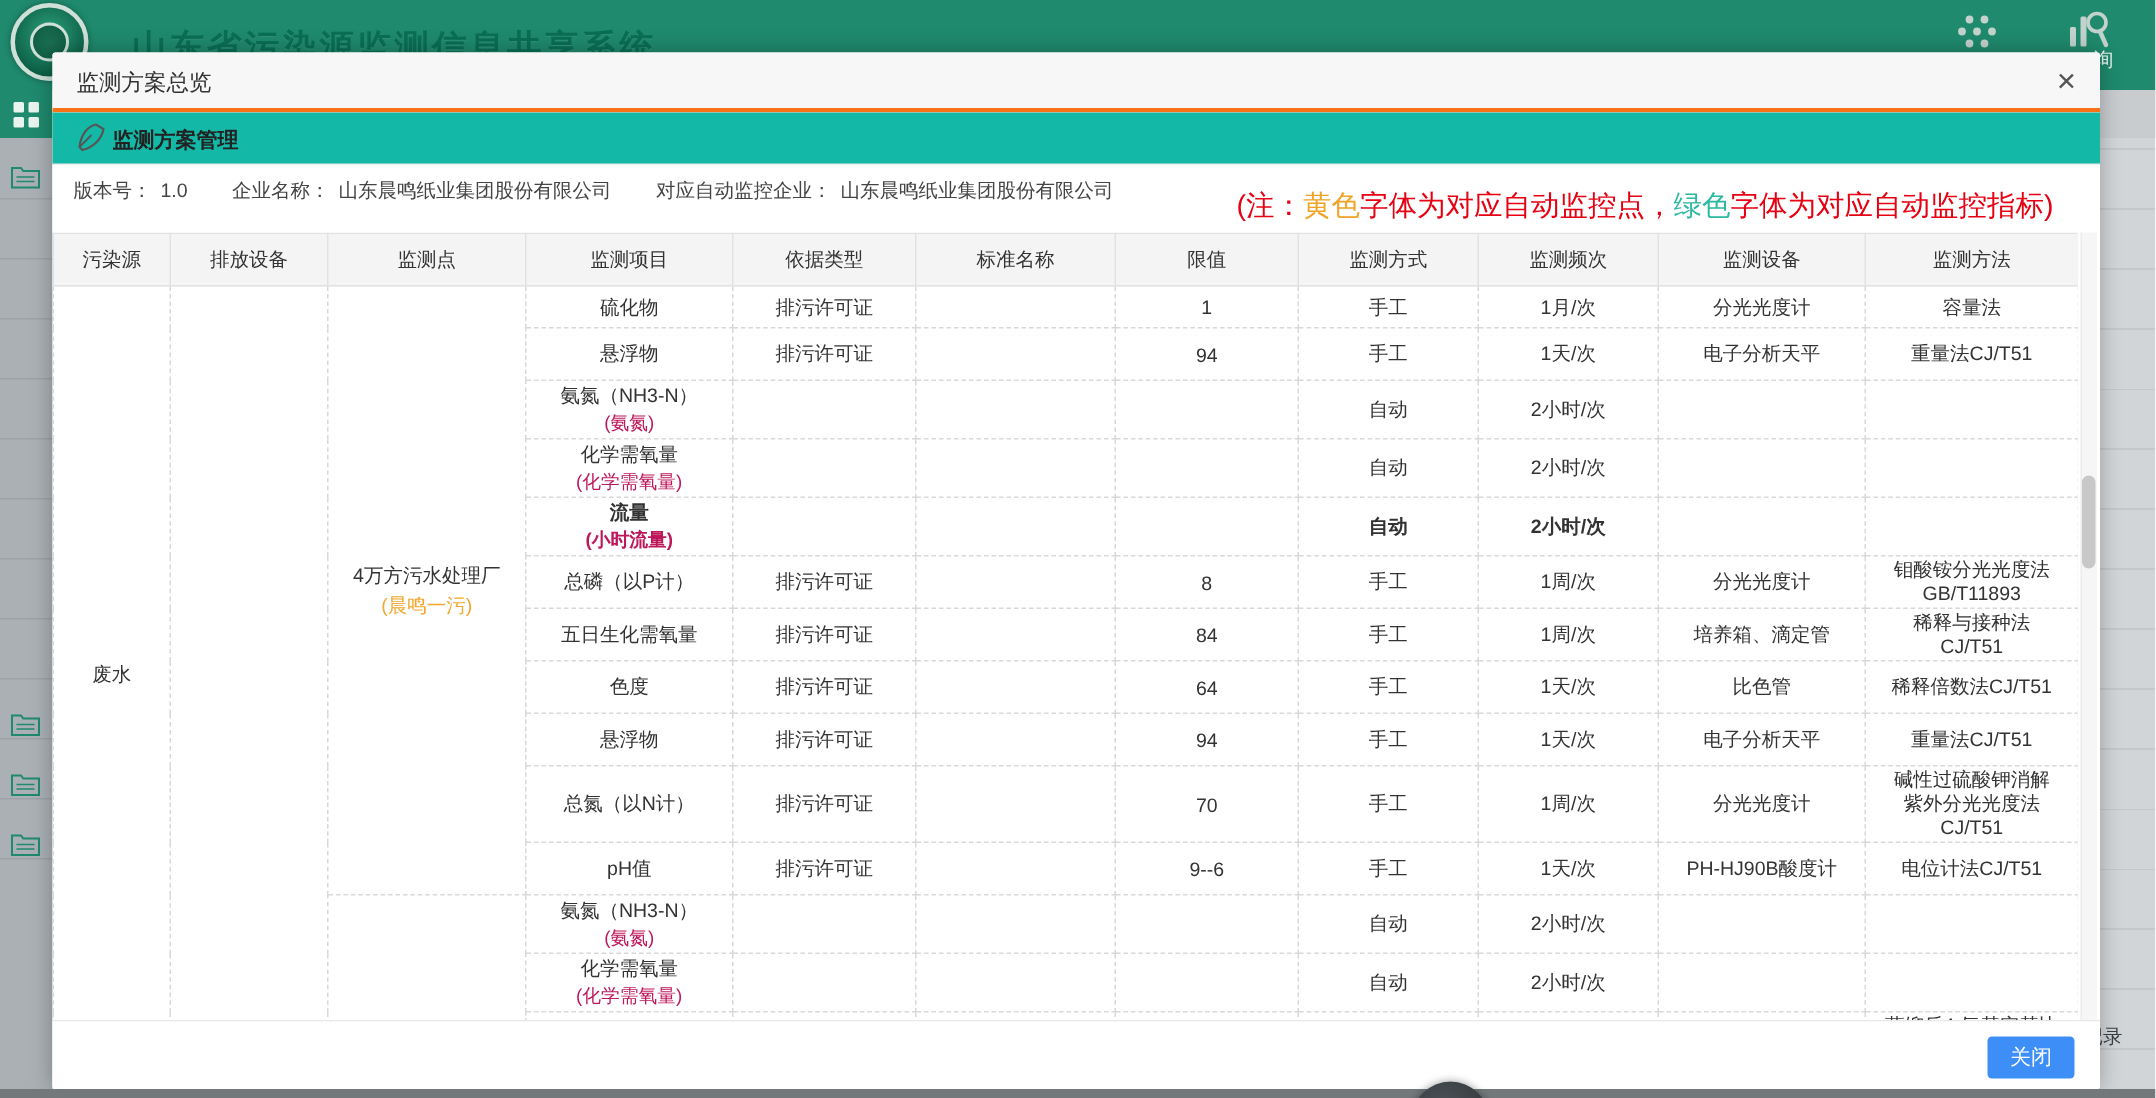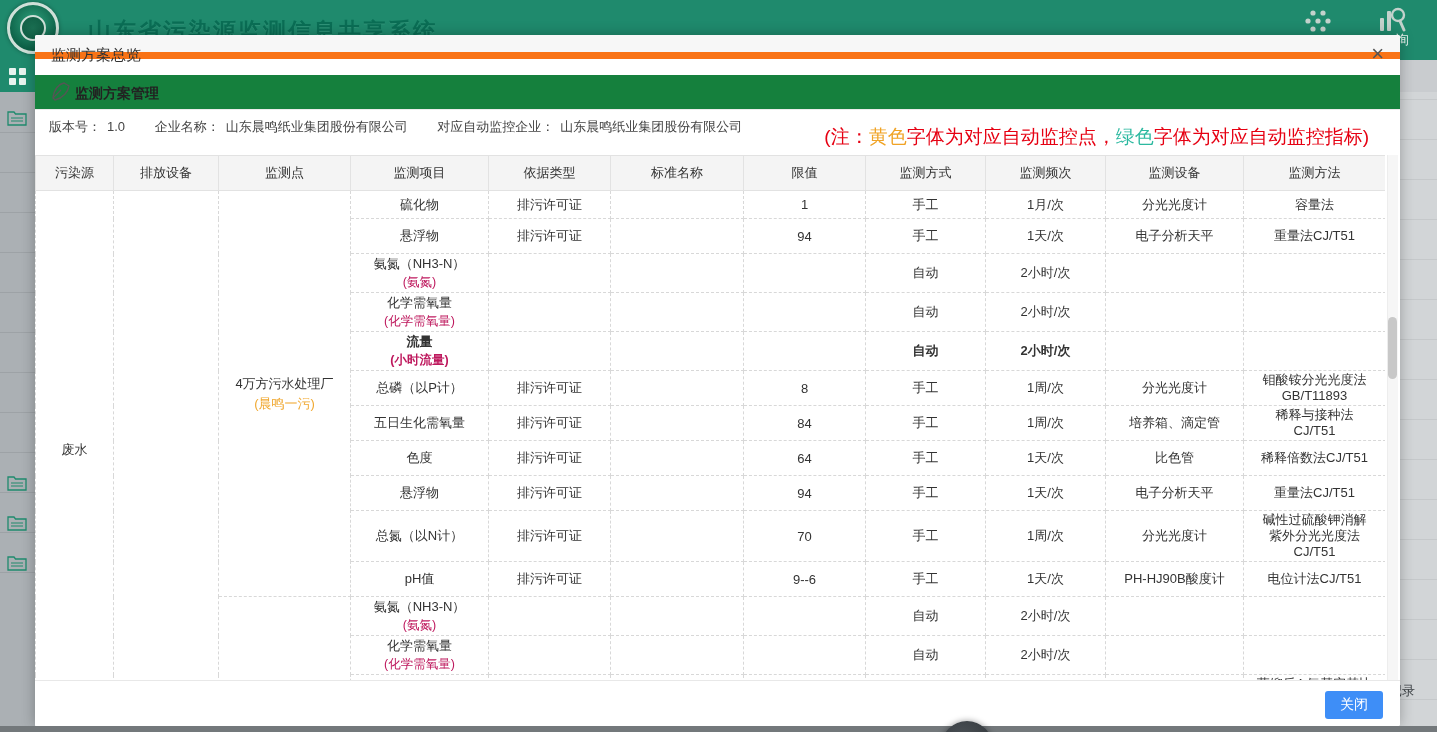--- a/index.html
+++ b/index.html
@@ -33,25 +33,25 @@
           border-left:5px solid transparent; border-right:5px solid transparent; border-top:6px solid #6a6f73; }
   .bg-record { position:absolute; left:1389px; top:682px; font-size:13px; color:#3a3f43; z-index:2; }
 
   .bottom-strip { position:absolute; left:0; top:726px; width:1437px; height:6px; background:#73787b; z-index:25; }
   .bottom-circle { position:absolute; left:941px; top:721px; width:52px; height:52px; border-radius:50%;
           background:radial-gradient(circle at 40% 35%, #4c5257 0%, #32373b 80%); z-index:30; box-shadow:0 0 6px rgba(0,0,0,.4); }
 
   
   .modal { position:absolute; left:35px; top:35px; width:1365px; height:691px; background:#fff; z-index:10;
           box-shadow:0 0 14px rgba(0,0,0,.28); border-radius:2px; }
-  .modal-titlebar { position:absolute; left:0; top:0; width:100%; height:24px; background:#f7f7f7;
-          border-bottom:7px solid #f97316; border-radius:2px 2px 0 0; }
+  .modal-titlebar { position:absolute; left:0; top:0; width:100%; height:40px; background:#f7f7f7;
+          border-bottom:3px solid #f97316; border-radius:2px 2px 0 0; }
   .modal-title { position:absolute; left:16px; top:11px; font-size:15px; color:#333; }
   .modal-close { position:absolute; right:16px; top:7px; font-size:22px; color:#555; cursor:pointer; line-height:24px; }
-  .section-bar { position:absolute; left:0; top:40px; width:100%; height:35px; background:#15803d; border-bottom:1px solid #ececec;text-decoration:underline; }
+  .section-bar { position:absolute; left:0; top:40px; width:100%; height:35px; background:#14b8a6; border-bottom:1px solid #ececec;text-decoration:underline; }
   .pen-icon { position:absolute; left:14px; top:6px; width:22px; height:22px; }
   .section-title { position:absolute; left:40px; top:10px; font-size:14px; font-weight:bold; color:#222; }
 
   .info-area { position:absolute; left:0; top:75px; width:100%; height:45px; background:#fff; }
   .info-line { position:absolute; left:14px; top:8px; font-size:13px; color:#444; }
   .info-line span { margin-right:6px; }
   .info-gap { display:inline-block; width:14px; }
   .note-line { position:absolute; right:31px; bottom:5px; font-size:19px; color:#e60012; }
   .note-yellow { color:#f0a325; }
   .note-green { color:#2cb9a0; }

